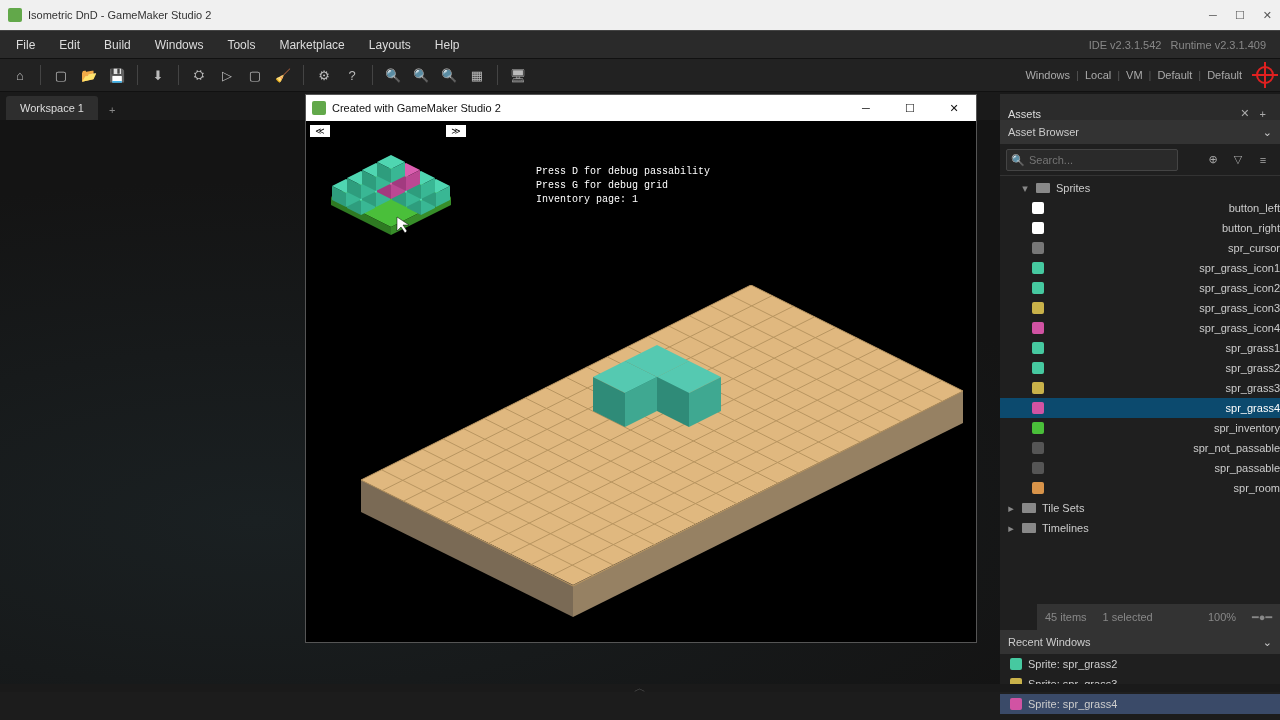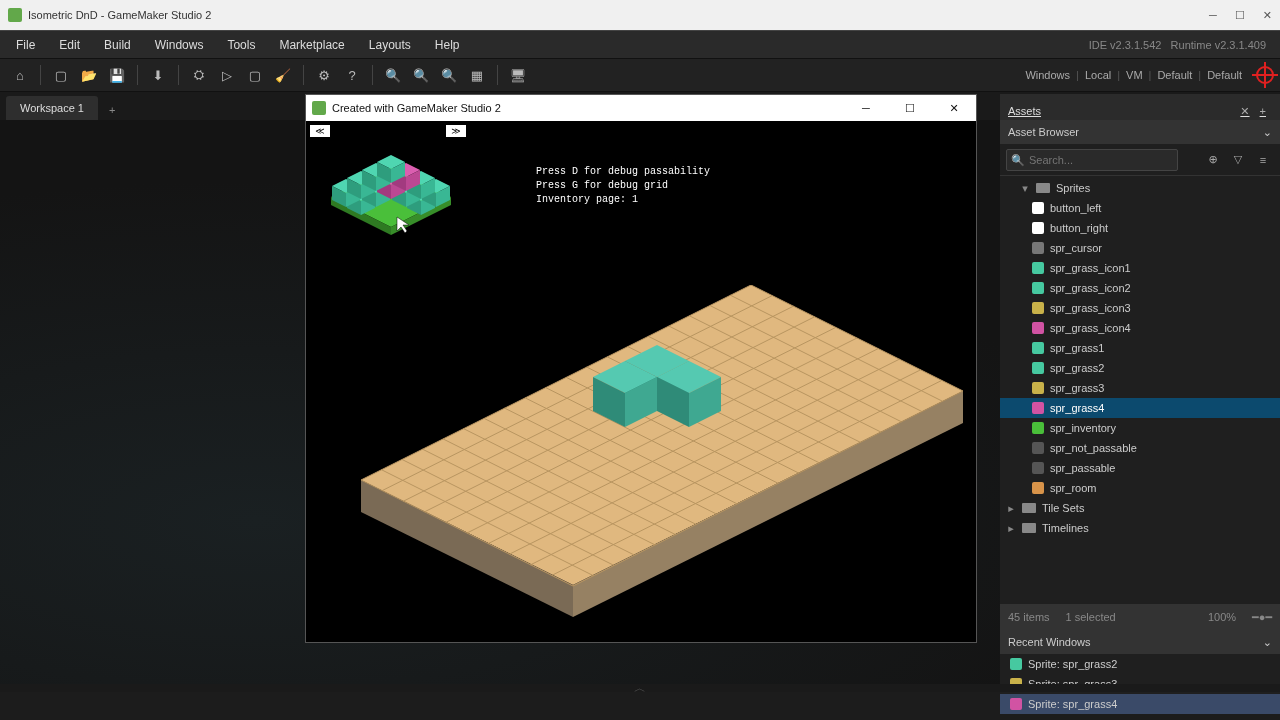--- a/index.html
+++ b/index.html
@@ -29,38 +29,38 @@
 .gwtitle .gicon { width:14px;height:14px;background:#62a84a;border-radius:2px;margin-right:6px; }
 .gwbtns { margin-left:auto; display:flex; }
 .gwbtns div { width:44px; height:26px; display:flex; align-items:center; justify-content:center; cursor:pointer; }
 .gamebody { position:relative; height:calc(100% - 26px); }
 .navbtn { position:absolute; top:4px; width:20px; height:12px; background:#fff; color:#000; font-size:9px; display:flex; align-items:center; justify-content:center; cursor:pointer; }
 .navl { left:4px; } .navr { left:140px; }
 .minimap { position:absolute; left:10px; top:18px; width:150px; height:110px; }
 .hint { position:absolute; left:230px; top:44px; font-family:'Courier New',monospace; font-size:10px; color:#fff; line-height:1.4; white-space:pre; }
 .floor { position:absolute; left:25px; top:164px; width:632px; height:352px; }
 .sidepanel { position:absolute; right:0; top:-26px; width:280px; height:620px; background:#1f1f1f; display:flex; flex-direction:column; font-size:11px; }
-.sphdr { height:26px; background:#2b2b2b; display:flex; align-items:flex-start; padding:11px 8px; color:#ddd;text-decoration:underline; }
+.sphdr { height:26px; background:#2b2b2b; display:flex; align-items:flex-end; padding:0 8px; color:#ddd; }
 .sphdr .x { margin-left:auto; color:#aaa; cursor:pointer; padding:0 4px;}
 .sphdr .plus { color:#aaa; cursor:pointer; padding:0 6px; }
 .spbar { height:24px; background:#333; display:flex; align-items:center; padding:0 8px; color:#ccc; }
 .spbar .caret { margin-left:auto; }
 .spsearch { height:32px; display:flex; align-items:center; padding:0 6px; background:#1f1f1f; border-bottom:1px solid #333; }
 .spsearch input { flex:1; background:#2a2a2a; border:1px solid #444; color:#aaa; padding:4px 6px 4px 22px; font-size:11px; border-radius:2px; }
 .srchwrap{position:relative;flex:1;}
 .srchwrap .sicon{position:absolute;left:5px;top:5px;color:#888;}
 .spsearch .btn { width:22px; height:22px; display:flex; align-items:center; justify-content:center; color:#aaa; cursor:pointer; margin-left:3px;}
 .tree { flex:1; overflow:hidden; background:#1f1f1f; padding-top:2px;}
-.treeitem { height:20px; display:flex; align-items:center; padding-left:32px; color:#ccc; cursor:pointer; }
+.treeitem { height:20px; display:flex; align-items:center; padding-left:32px; color:#ccc; cursor:pointer;justify-content:space-between; }
 .treeitem.sel { background:#0c4a6e; color:#fff; }
 .treeitem .bullet { width:12px;height:12px;margin-right:6px;display:inline-block;border-radius:2px;}
 .treegrp { height:20px; display:flex; align-items:center; padding-left:6px; color:#ccc; cursor:pointer; }
 .treegrp .arrow{width:10px;text-align:center;color:#888;}
 .treegrp .fld{width:14px;height:10px;background:#888;margin:0 6px;border-radius:1px;}
-.spfoot { height:26px; background:#333; display:flex; align-items:center; padding:0 8px; color:#888; gap:16px;}
+.spfoot { height:26px; background:#333; display:flex; align-items:center; padding:0 8px; color:#888; gap:16px;margin-left:37px;}
 .recent { background:#1f1f1f; }
 .recentitem { height:20px; display:flex; align-items:center; padding-left:10px; color:#ccc; cursor:pointer;}
 .recentitem.sel { background:#3a4a68; }
 .recentitem .bullet{width:12px;height:12px;margin-right:6px;border-radius:2px;}
 .grabbar{height:8px;background:#1a1a1a;display:flex;align-items:center;justify-content:center;color:#555;position:absolute;bottom:0;left:0;right:0;}
 </style>
 </head>
 <body>
 
 <div class="titlebar">

